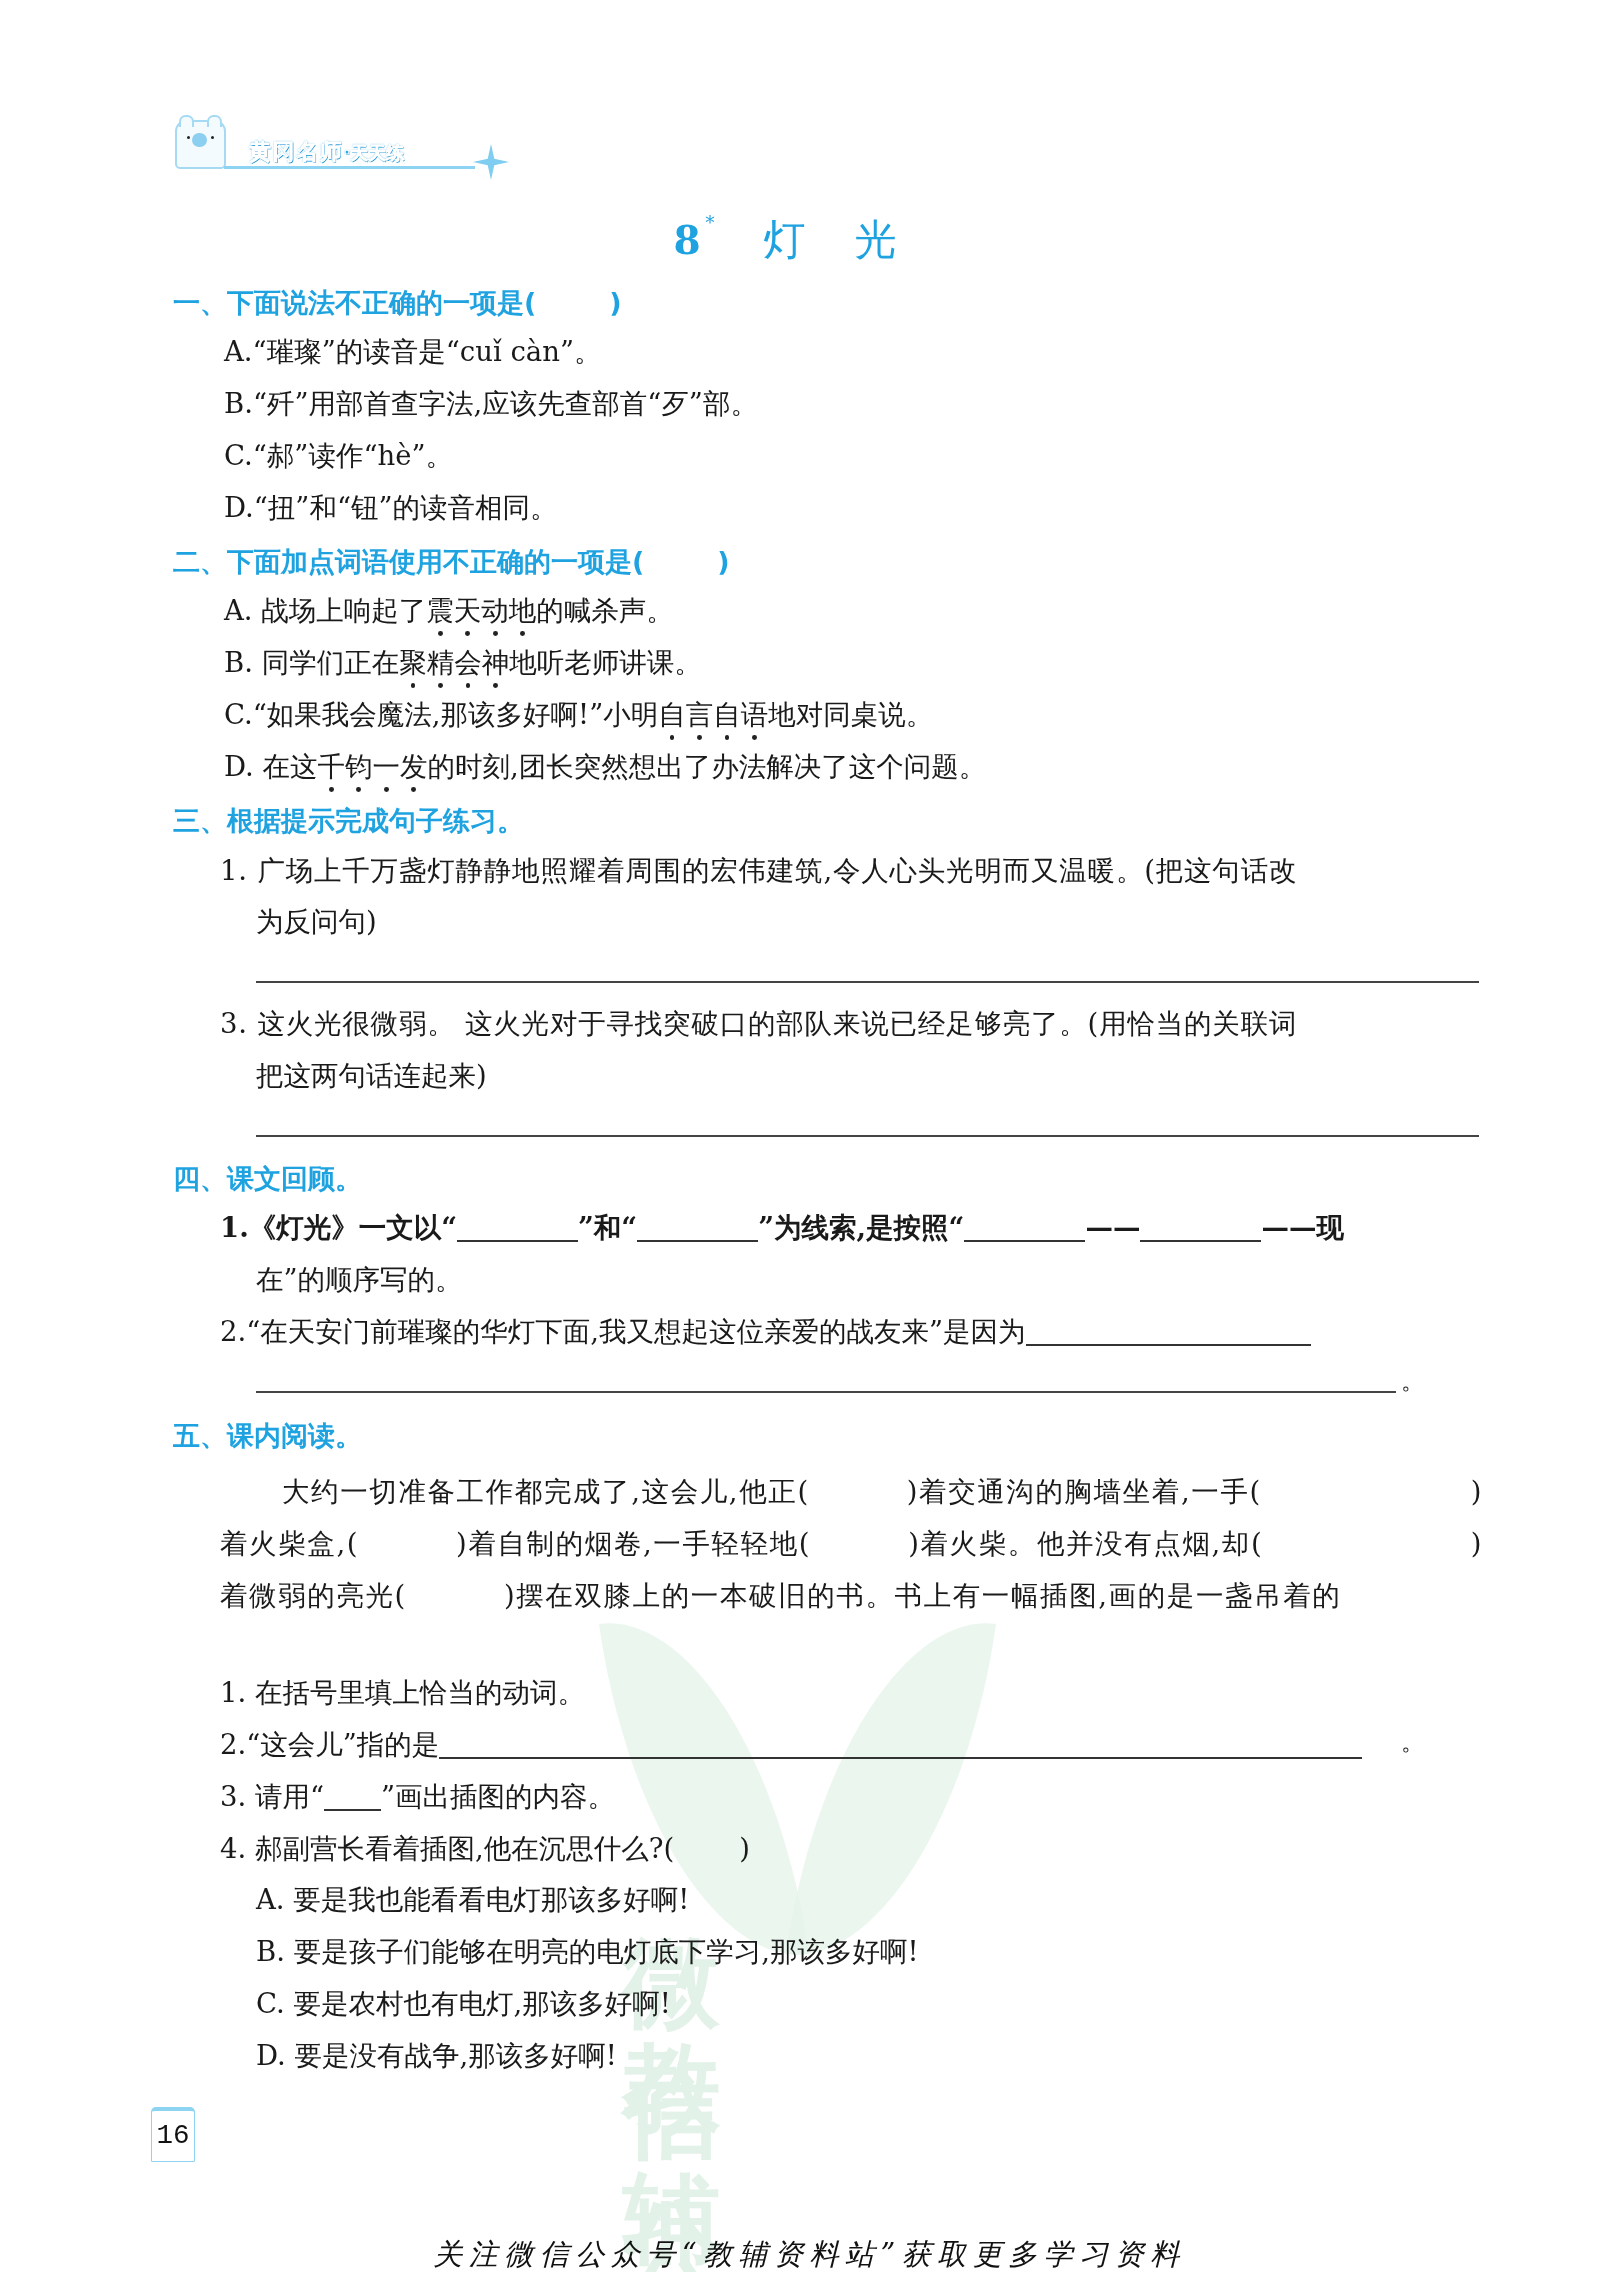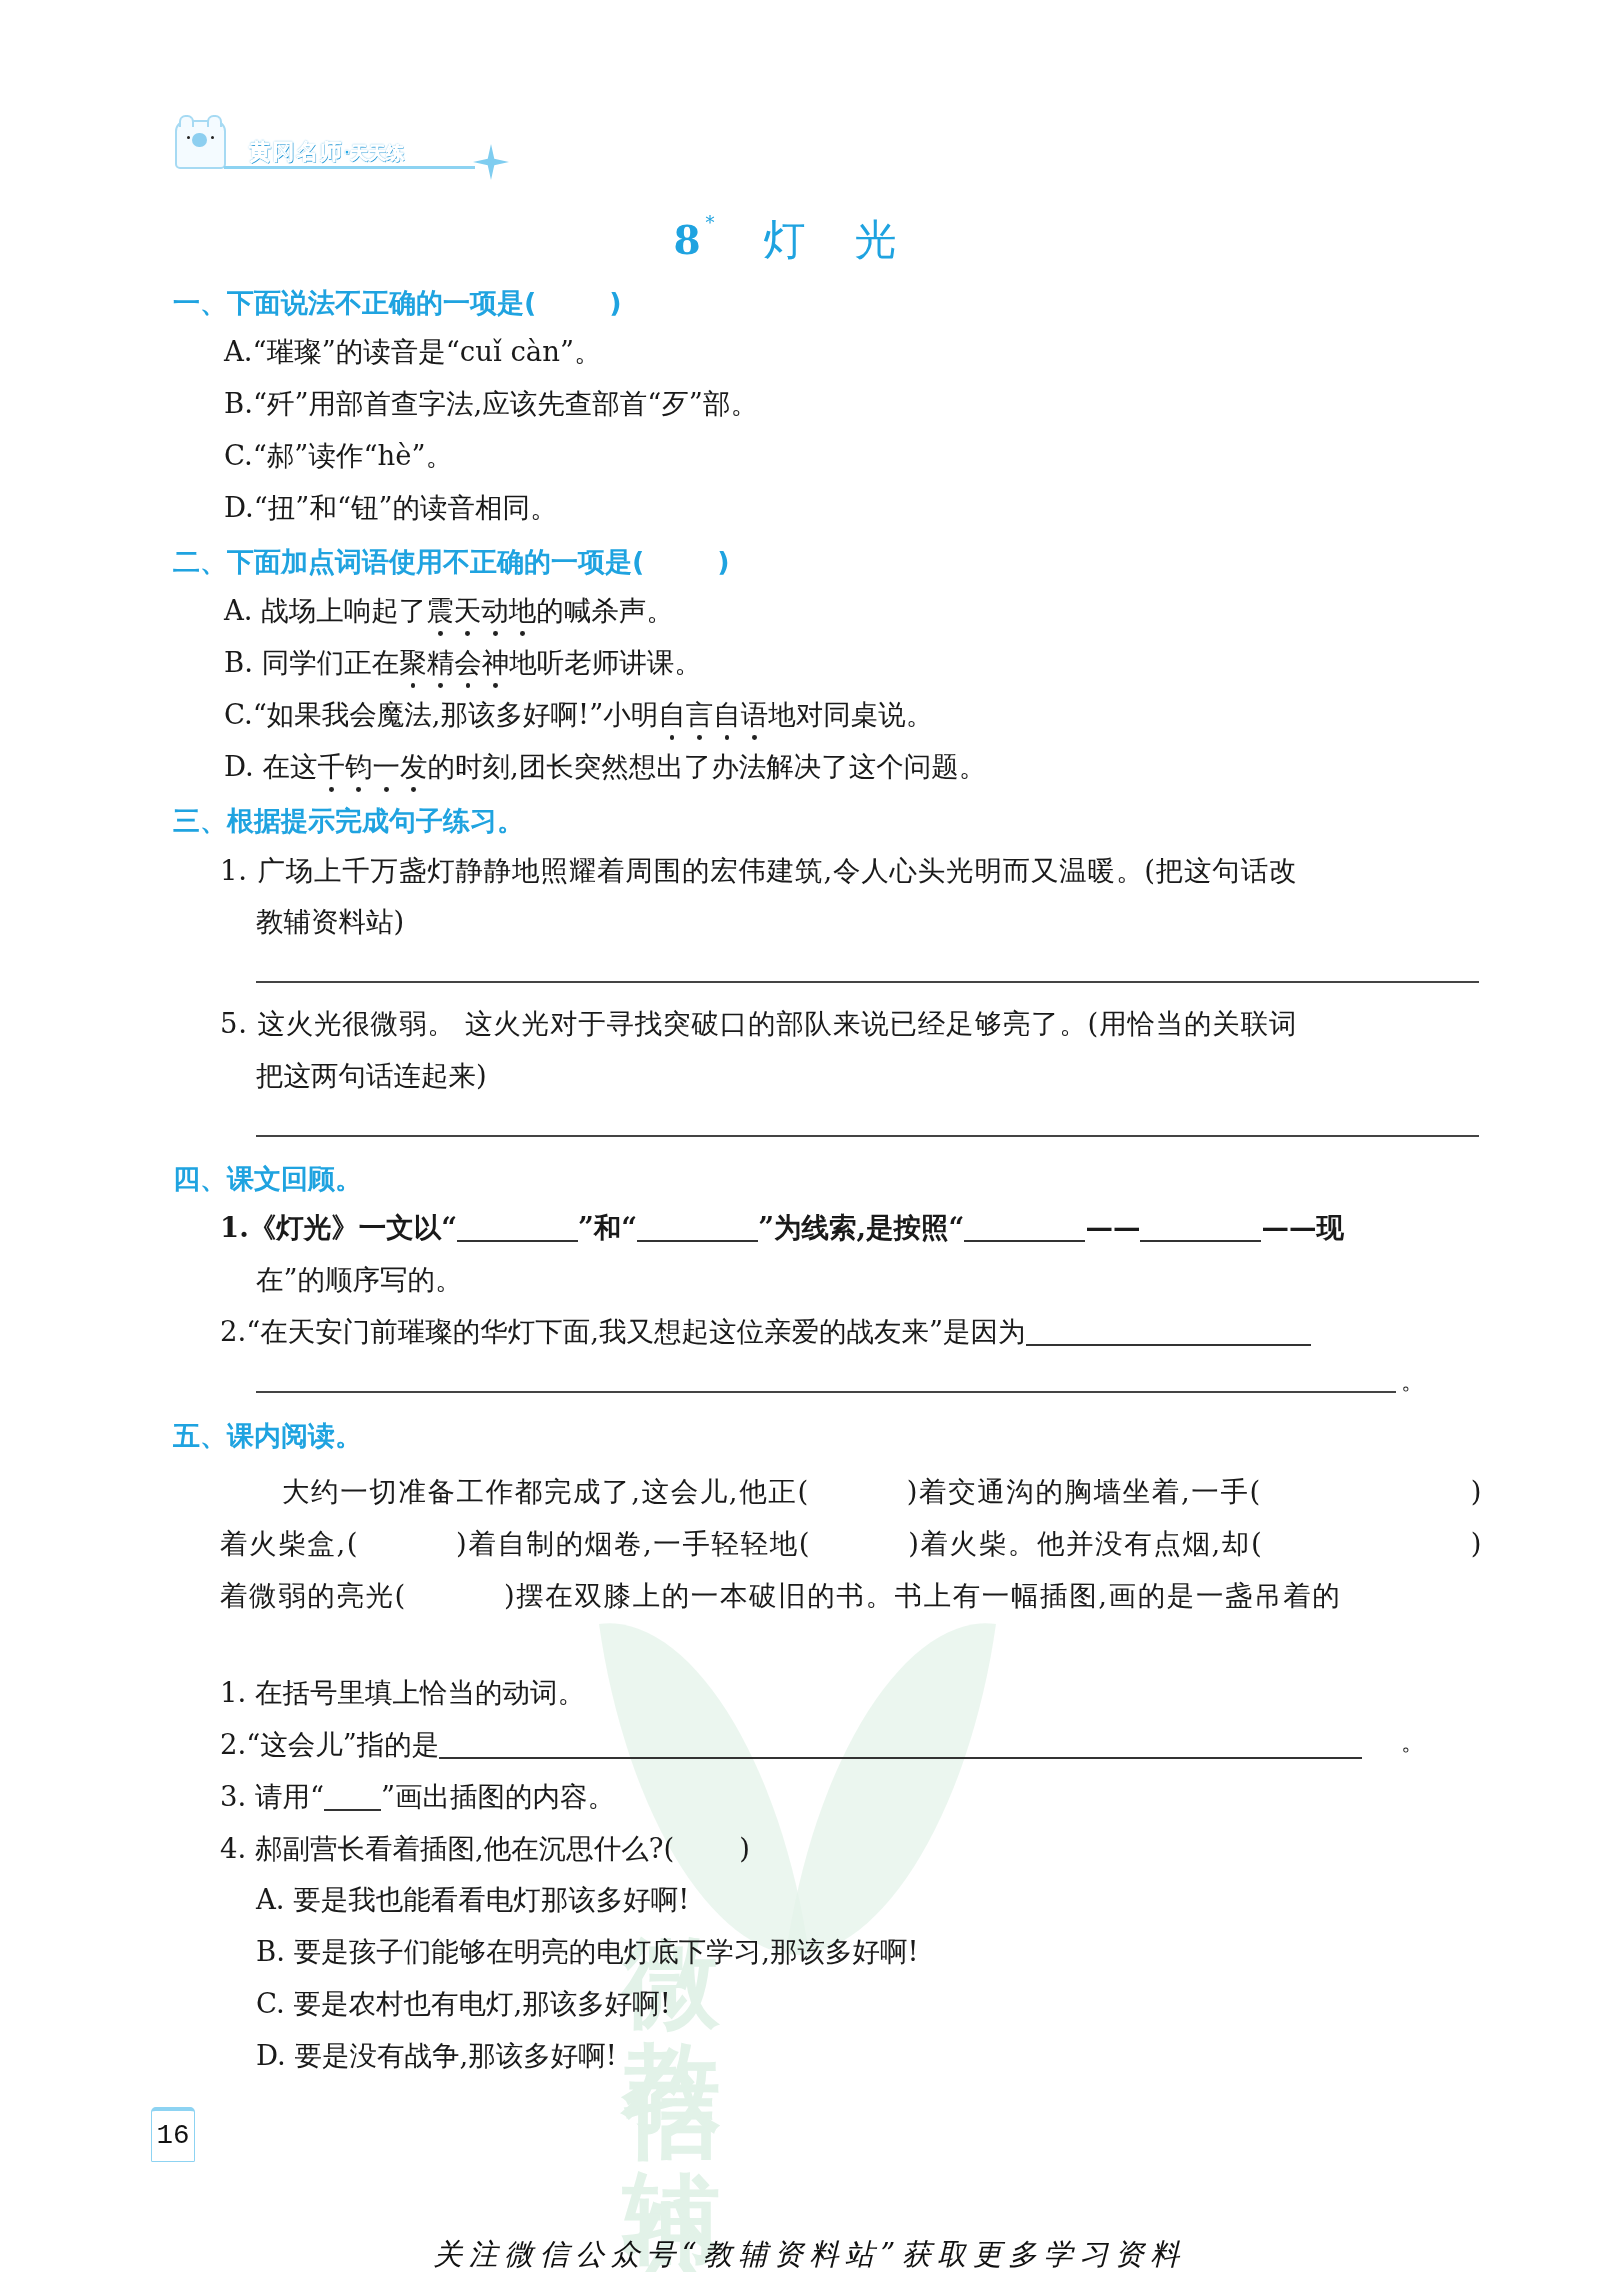--- a/index.html
+++ b/index.html
@@ -103,23 +103,23 @@
 </div>
 <div class="abs line opt" style="top:701px;">
   <span>C.“如果我会魔法,那该多好啊!”小明</span><span class="dotted-word"><span class="dot">自</span><span class="dot">言</span><span class="dot">自</span><span class="dot">语</span></span><span>地对同桌说。</span>
 </div>
 <div class="abs line opt" style="top:753px;">
   <span>D. 在这</span><span class="dotted-word"><span class="dot">千</span><span class="dot">钧</span><span class="dot">一</span><span class="dot">发</span></span><span>的时刻,团长突然想出了办法解决了这个问题。</span>
 </div>
 
 <div class="abs sec" style="top:803px;">三、根据提示完成句子练习。</div>
 <div class="abs line item" style="top:857px; letter-spacing:0.8px;">1. 广场上千万盏灯静静地照耀着周围的宏伟建筑,令人心头光明而又温暖。(把这句话改</div>
-<div class="abs line cont" style="top:908px;">教辅资料站)</div>
+<div class="abs line cont" style="top:908px;">为反问句)</div>
 <div class="abs rule" style="left:256px; top:981px; width:1223px;"></div>
-<div class="abs line item" style="top:1010px; letter-spacing:0.8px;">5. 这火光很微弱。  这火光对于寻找突破口的部队来说已经足够亮了。(用恰当的关联词</div>
+<div class="abs line item" style="top:1010px; letter-spacing:0.8px;">3. 这火光很微弱。  这火光对于寻找突破口的部队来说已经足够亮了。(用恰当的关联词</div>
 <div class="abs line cont" style="top:1062px;">把这两句话连起来)</div>
 <div class="abs rule" style="left:256px; top:1135px; width:1223px;"></div>
 
 <div class="abs sec" style="top:1161px;">四、课文回顾。</div>
 <div class="abs line item" style="top:1214px;font-weight:bold;">
   <span>1.《灯光》一文以“</span><span class="blank" style="width:121px;"></span><span>”和“</span><span class="blank" style="width:121px;"></span><span>”为线索,是按照“</span><span class="blank" style="width:121px;"></span><span>——</span><span class="blank" style="width:121px;"></span><span>——现</span>
 </div>
 <div class="abs line cont" style="top:1266px;">在”的顺序写的。</div>
 <div class="abs line item" style="top:1318px;">
   <span>2.“在天安门前璀璨的华灯下面,我又想起这位亲爱的战友来”是因为</span><span class="blank" style="width:285px;"></span>

